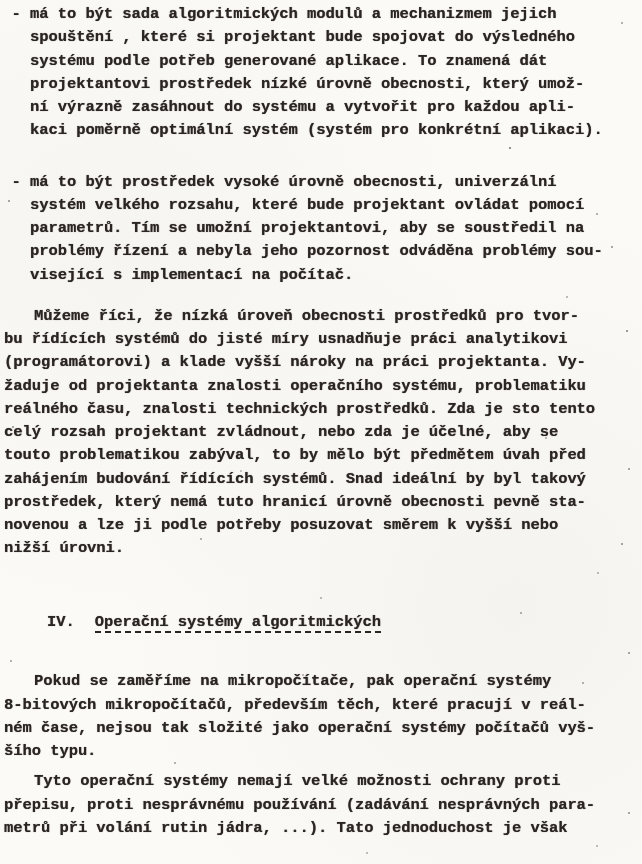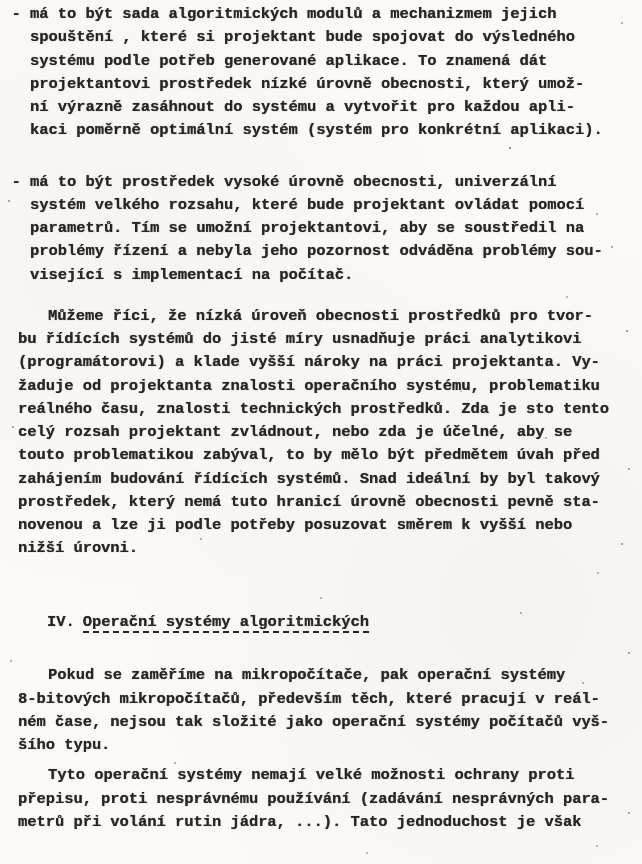--- a/index.html
+++ b/index.html
@@ -28,34 +28,34 @@
   }
   .blk {
     white-space: pre;
     position: relative;
   }
   .bullet {
     padding-left: 30px;
     text-indent: -18.5px;
   }
   .para {
-    padding-left: 18px;
+    padding-left: 4px;
     text-indent: 30px;
   }
   .b2 { margin-top: 28px; }
   .p3 { margin-top: 18px; }
   .heading {
     margin-top: 27px;
     padding-left: 10px;
     white-space: pre;
   }
   .p4 { margin-top: 7px; }
-  .p5 { margin-top: 7px; }
+  .p5 { margin-top: 13px; }
   .p6 { margin-top: 7px; }
-  .heading .num { margin-right: 8px; }
+  .heading .num { margin-right: 20px; }
   .heading .title-underline {
     border-bottom: 2px dashed #2b2522;
     padding-bottom: 0px;
   }
   
   .noise {
     position: absolute;
     top: 0; left: 0;
     width: 2px; height: 2px;
     pointer-events: none;

